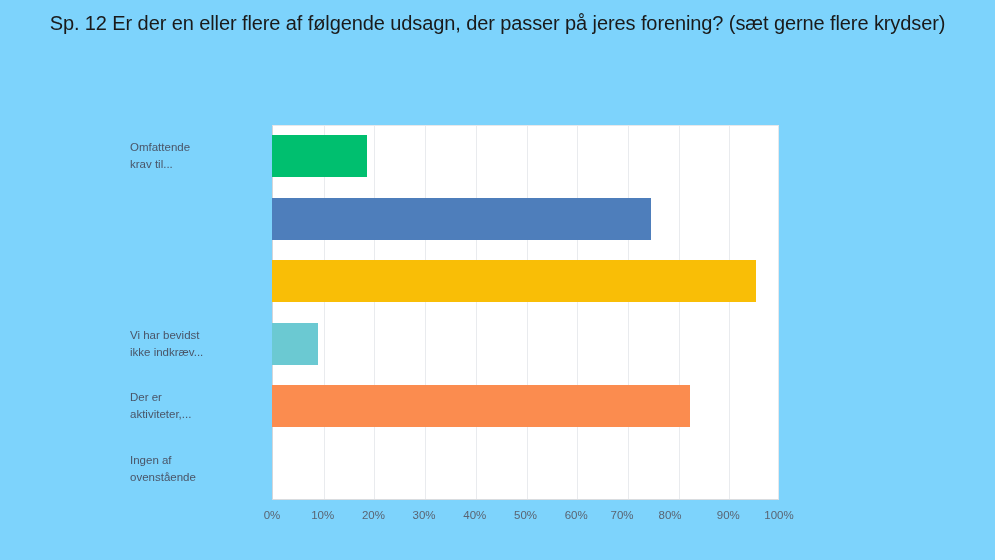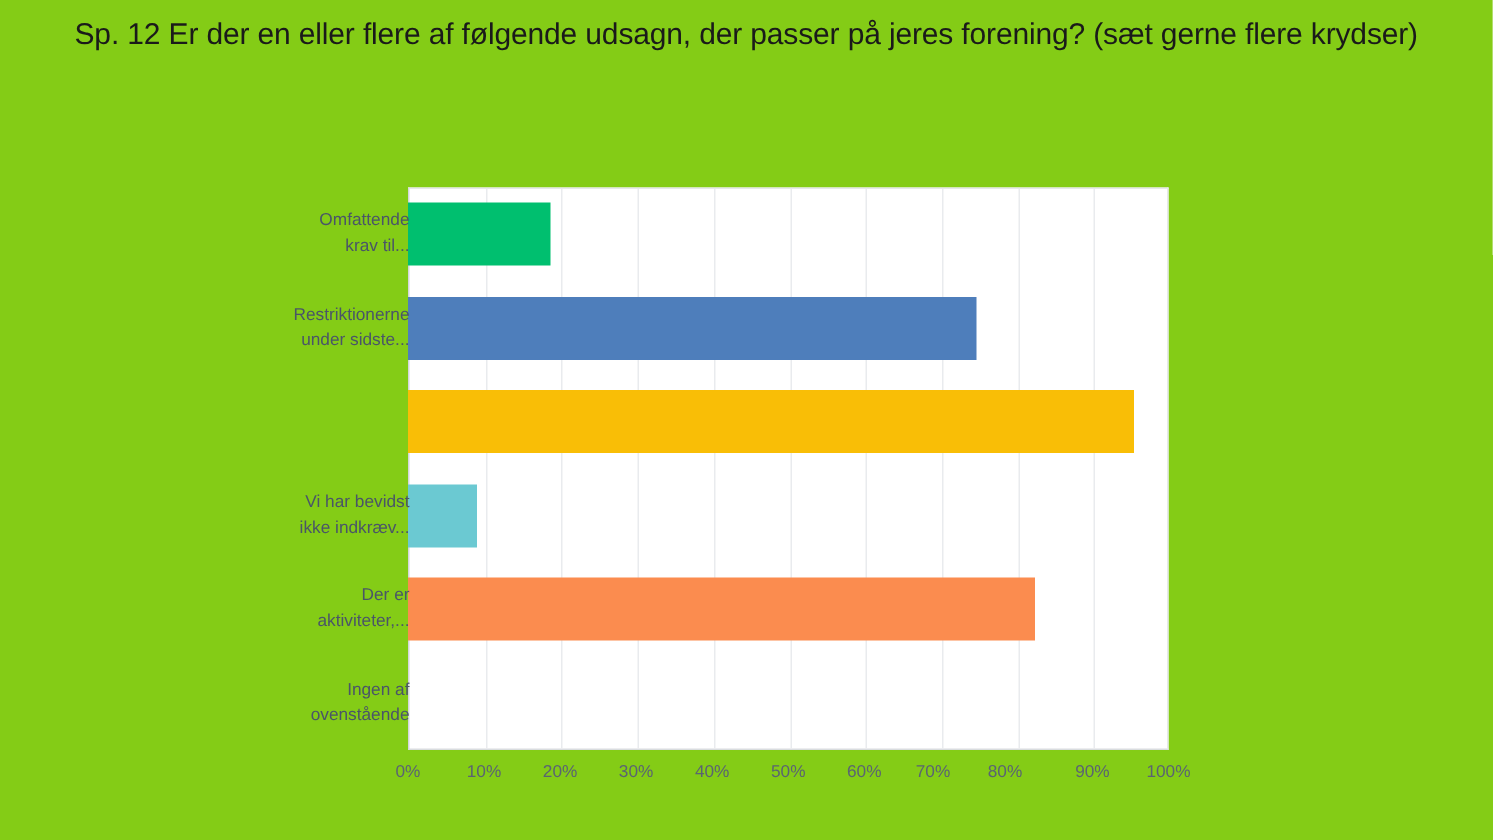--- a/index.html
+++ b/index.html
@@ -12,21 +12,21 @@
     height: 560px;
     overflow: hidden;
     font-family: "Liberation Sans", sans-serif;
     color: #222222;
   }
 
   .page {
     position: relative;
     width: 995px;
     height: 560px;
-    background: #84cc16;
+    background: #7dd3fc;
   }
 
   
   .chart-title {
     position: absolute;
     left: 0;
     top: 8px;
     width: 995px;
     text-align: center;
     font-size: 20px;
@@ -99,21 +99,21 @@
     width: 145px;
     height: 375px;
   }
   .ylabel {
     position: absolute;
     right: 2px;
     width: 143px;
     height: 62.5px;
     display: flex;
     flex-direction: column;
-    align-items: flex-end;
+    align-items: flex-start;
     justify-content: center;
     text-align: right;
     font-size: 11.5px;
     line-height: 17px;
     color: #4a5568;
     white-space: nowrap;
   }
 
   
   .xlabels {
@@ -170,24 +170,20 @@
         <div class="bar-slot" style="top: 250px; height: 62.5px;">
           <div class="bar" title="Der er aktiviteter,... 82.4%" style="width: 417.768px; background: rgb(251, 140, 79);"></div>
         </div>
         <div class="bar-slot" style="top: 312.5px; height: 62.5px;"></div>
       </div>
 
     <div class="ylabels" id="ylabels">
         <div class="ylabel" style="top: 0px; height: 62.5px;">
           <span>Omfattende</span>
           <span>krav til...</span>
-        </div>
-        <div class="ylabel" style="top: 62.5px; height: 62.5px;">
-          <span>Restriktionerne</span>
-          <span>under sidste...</span>
         </div>
         <div class="ylabel" style="top: 187.5px; height: 62.5px;">
           <span>Vi har bevidst</span>
           <span>ikke indkræv...</span>
         </div>
         <div class="ylabel" style="top: 312.5px; height: 62.5px;">
           <span>Ingen af</span>
           <span>ovenstående</span>
         </div>
         <div class="ylabel" style="top: 250px; height: 62.5px;">

